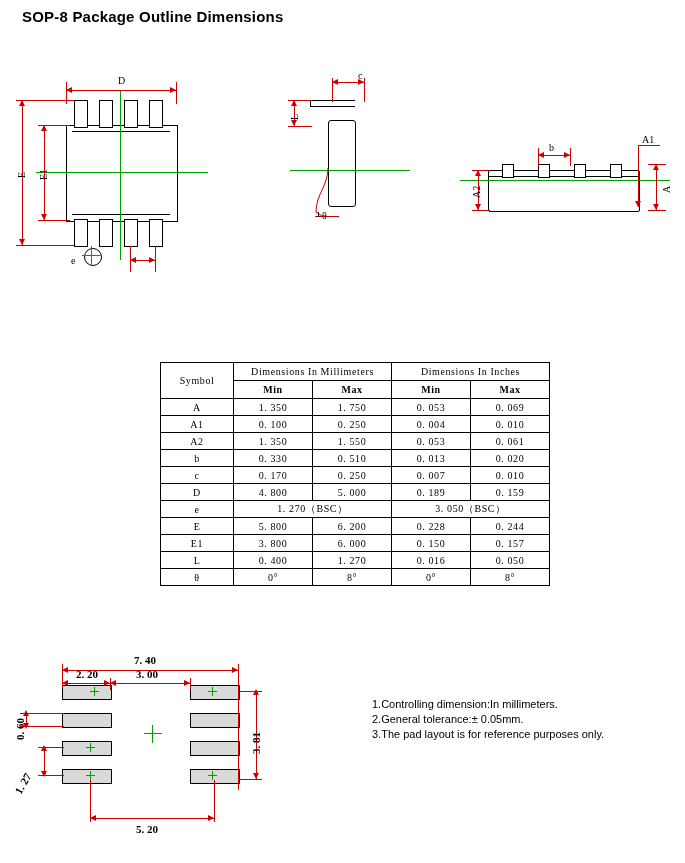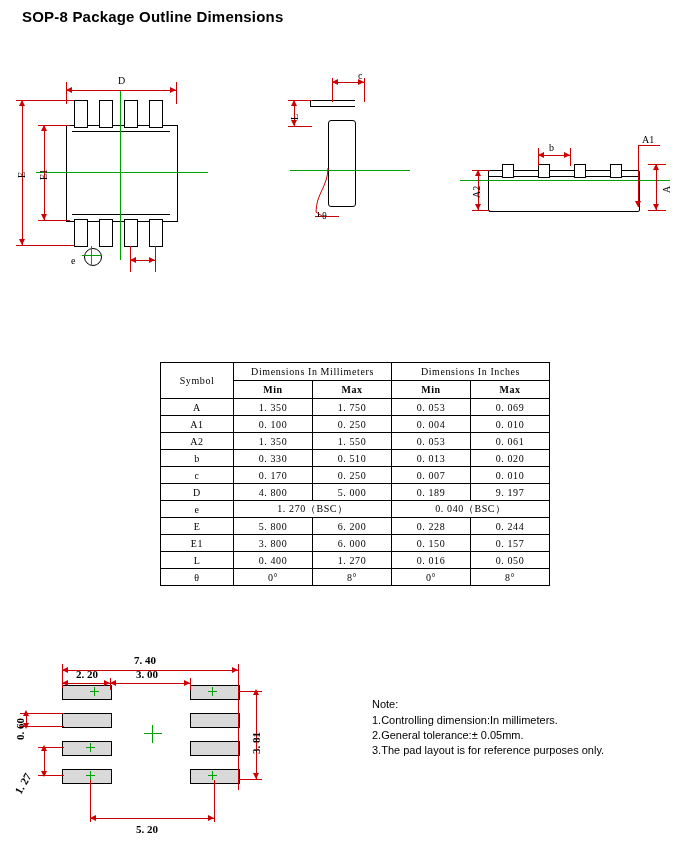--- a/index.html
+++ b/index.html
@@ -279,26 +279,26 @@
         <td>0. 170</td>
         <td>0. 250</td>
         <td>0. 007</td>
         <td>0. 010</td>
       </tr>
       <tr>
         <td>D</td>
         <td>4. 800</td>
         <td>5. 000</td>
         <td>0. 189</td>
-        <td>9. 197</td>
+        <td>0. 159</td>
       </tr>
       <tr>
         <td>e</td>
         <td colspan="2">1. 270（BSC）</td>
-        <td colspan="2">0. 040（BSC）</td>
+        <td colspan="2">3. 050（BSC）</td>
       </tr>
       <tr>
         <td>E</td>
         <td>5. 800</td>
         <td>6. 200</td>
         <td>0. 228</td>
         <td>0. 244</td>
       </tr>
       <tr>
         <td>E1</td>
@@ -392,17 +392,16 @@
 
   <div class="rl" style="left:90px; top:178px; width:124px; height:1px;"></div>
   <div class="ah left" style="left:90px; top:175px;"></div>
   <div class="ah right" style="left:208px; top:175px;"></div>
   <div class="rl" style="left:90px; top:140px; width:1px; height:42px;"></div>
   <div class="rl" style="left:214px; top:140px; width:1px; height:42px;"></div>
   <div class="lbl" style="left:136px; top:183px; font-size:11px;">5. 20</div>
 </div>
 
 <div id="notes">
-  <div class="note-head">Note:</div>
   <div>1.Controlling dimension:In  millimeters.</div>
   <div>2.General tolerance:± 0.05mm.</div>
   <div>3.The pad layout is for reference purposes only.</div>
 </div>
 
 </body></html>

